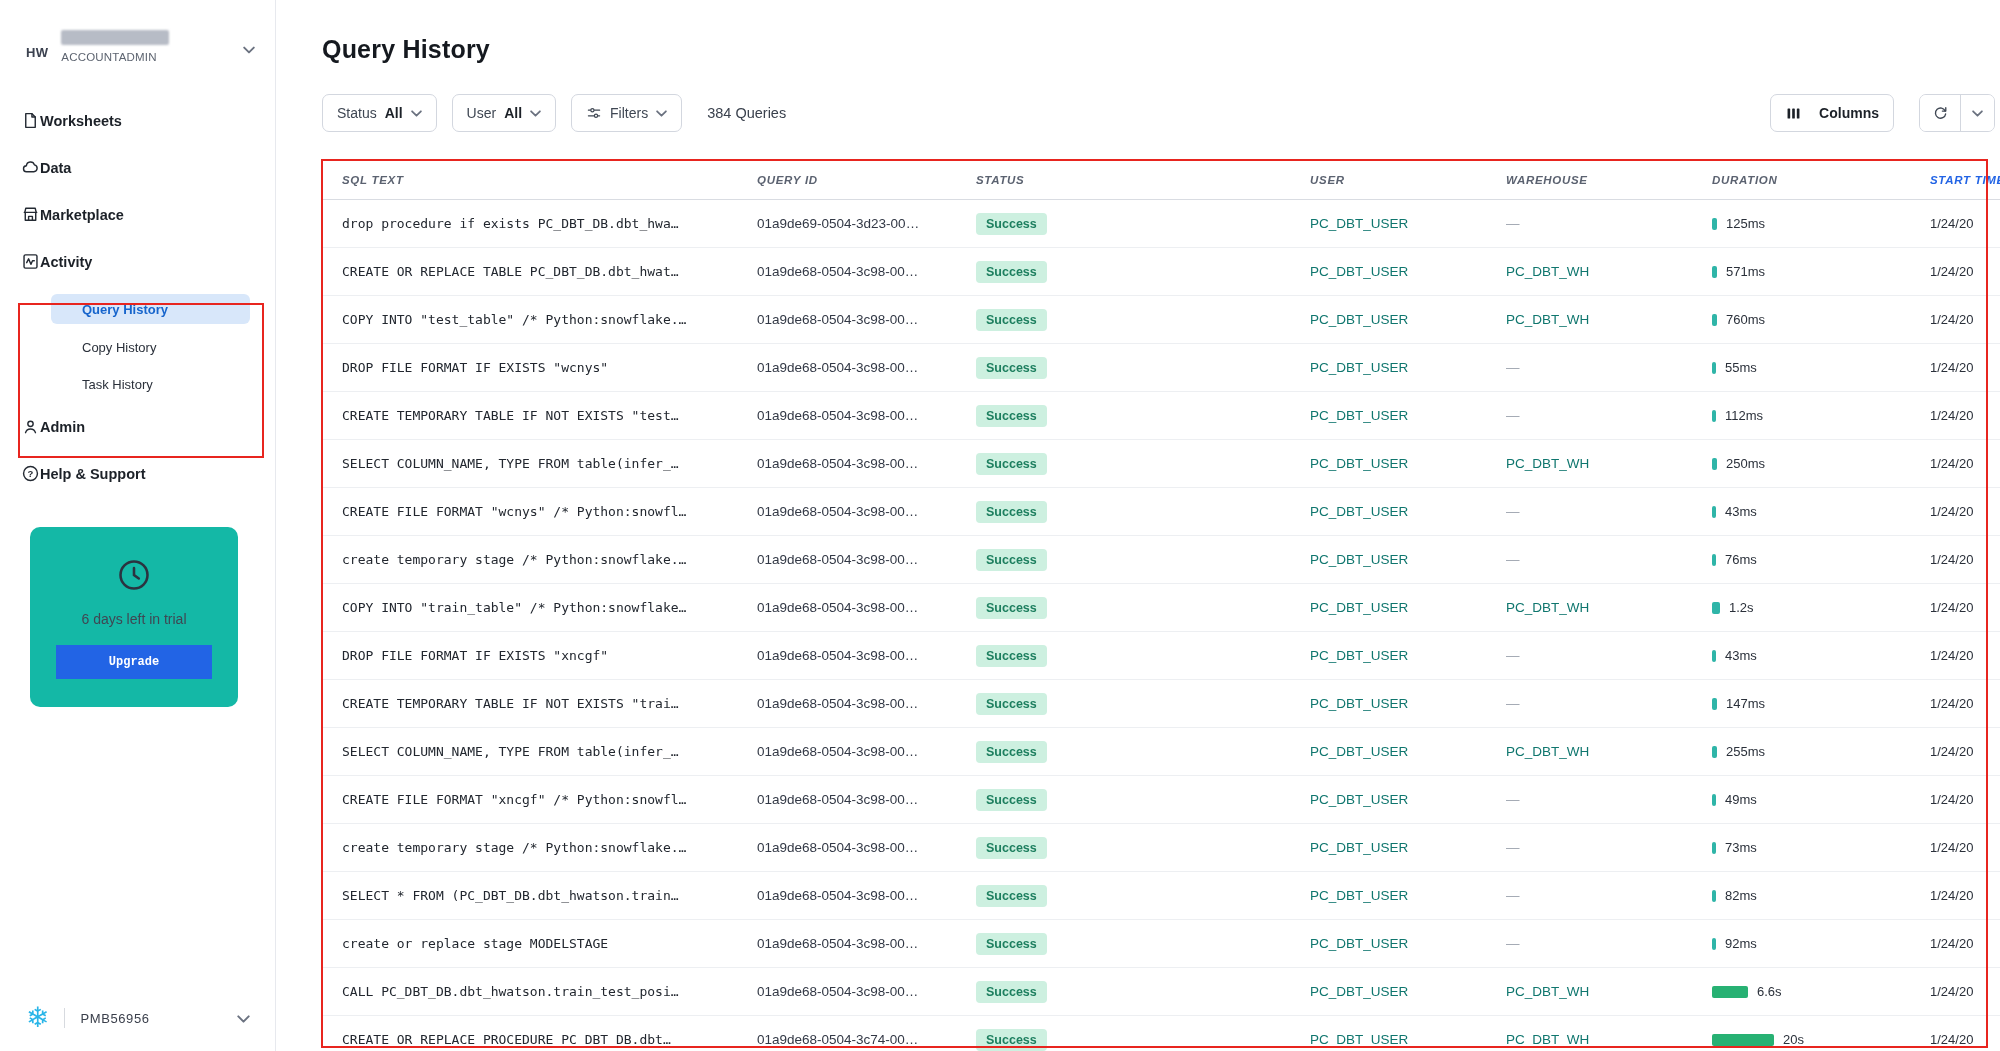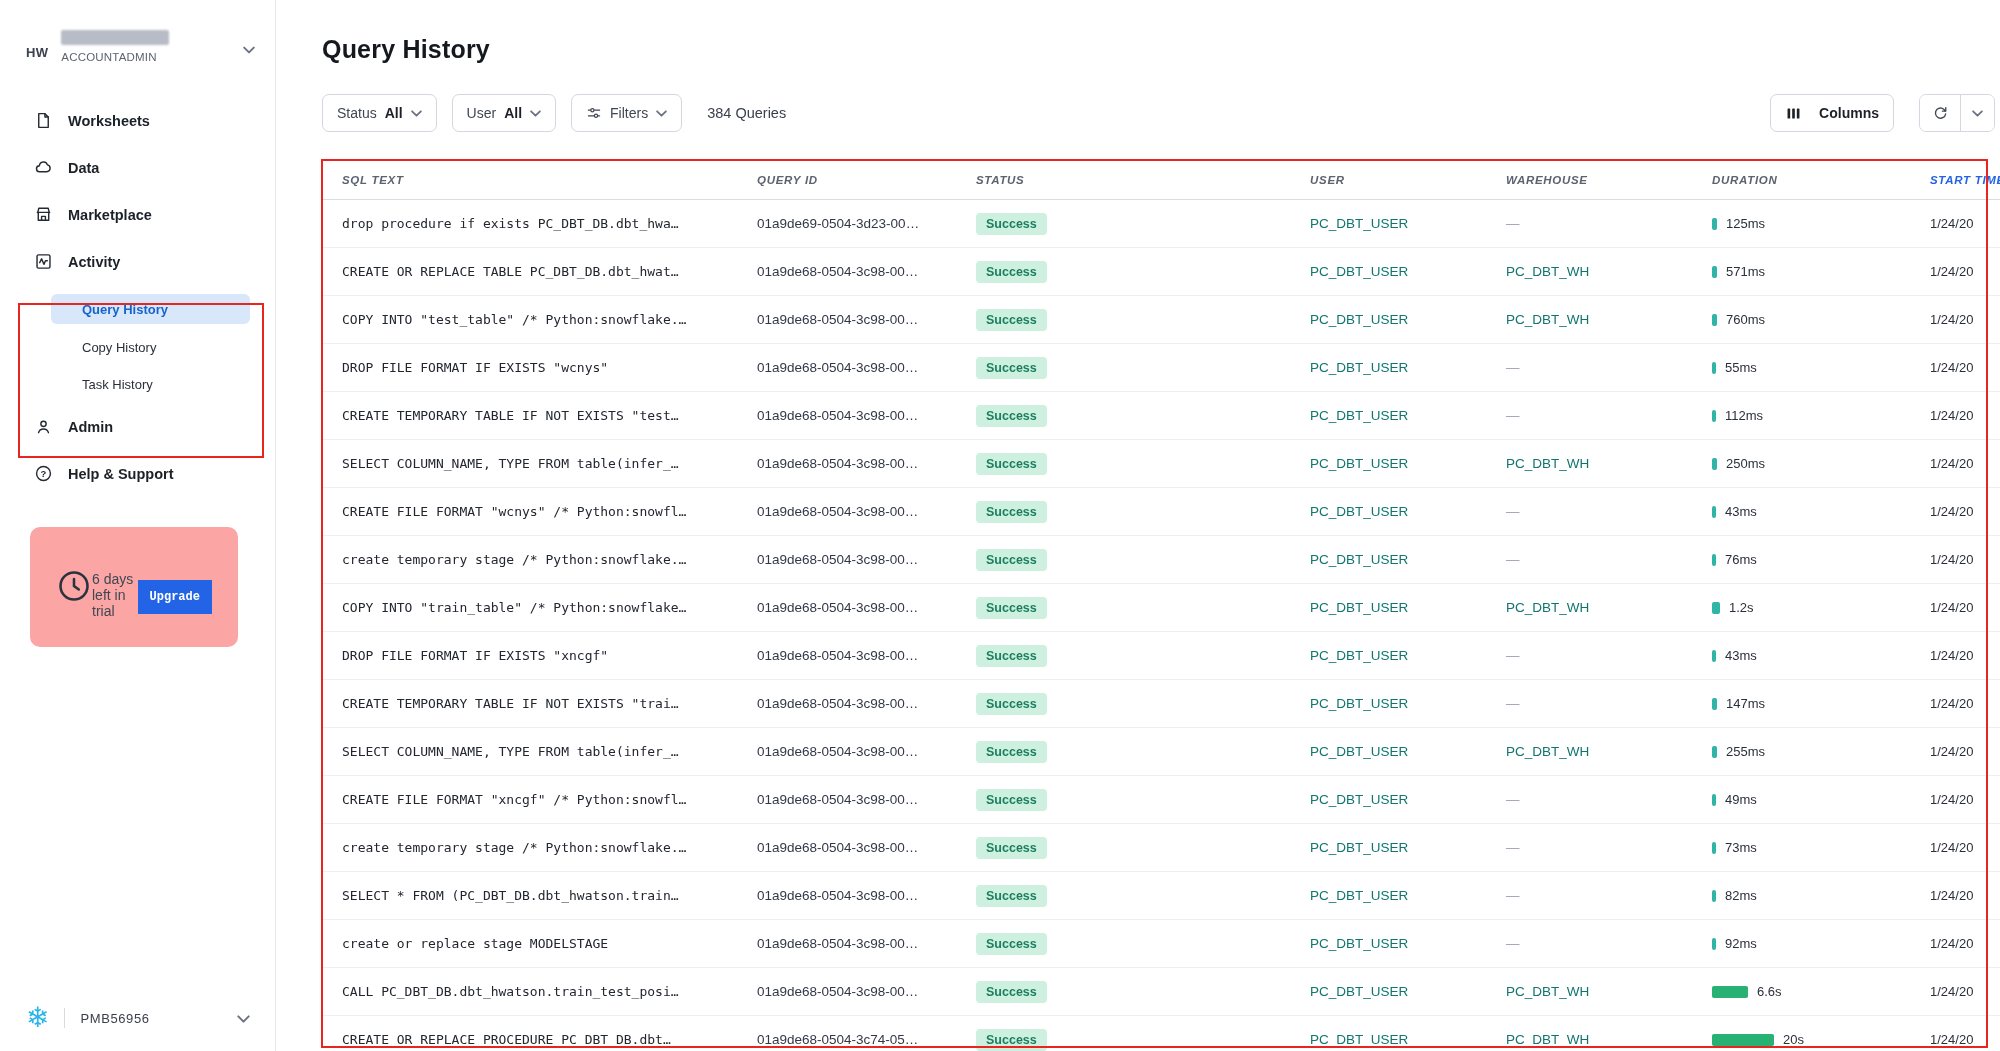--- a/index.html
+++ b/index.html
@@ -24,27 +24,27 @@
   
   .sidebar{position:absolute;left:0;top:0;width:276px;height:1051px;background:#fff;border-right:1px solid #e7e9ee;}
   .user-block{display:flex;align-items:flex-start;padding:30px 20px 0 26px;cursor:pointer;}
   .avatar{font-size:13px;font-weight:700;color:#3c4250;margin-top:15px;letter-spacing:.3px;}
   .org-wrap{margin-left:13px;flex:1;}
   .org-redacted{width:108px;height:15px;background:#b7bcc6;border-radius:2px;filter:blur(1.2px);}
   .org-role{margin-top:6px;font-size:11.5px;color:#5d6470;letter-spacing:.2px;}
   .user-chevron{margin-top:10px;color:#6b7280;}
 
   nav{margin-top:34px;}
-  .nav-item{height:47px;display:flex;align-items:center;padding-left:33px;gap:15px;font-size:14.5px;font-weight:600;color:#1c2128;cursor:pointer;}
+  .nav-item{height:47px;display:flex;align-items:center;padding-left:20px;font-size:14.5px;font-weight:600;color:#1c2128;cursor:pointer;}
   .nav-icon{width:20px;height:20px;display:flex;align-items:center;justify-content:center;color:#242a33;flex:0 0 auto;}
   .subnav{display:flex;flex-direction:column;}
   .sub-item{height:37px;display:flex;align-items:center;padding-left:82px;font-size:13px;font-weight:500;color:#2a303a;cursor:pointer;}
   .sub-item.selected{height:30px;margin:9px 25px 5px 51px;padding-left:31px;background:var(--selected-item-bg);color:var(--selected-item-text);border-radius:6px;font-weight:600;}
 
-  .trial-card{width:208px;margin:30px auto 0 30px;background:#fca5a5;border-radius:10px;padding:30px 26px 28px;display:flex;flex-direction:row;align-items:center;}
+  .trial-card{width:208px;margin:30px auto 0 30px;background:#14b8a6;border-radius:10px;padding:30px 26px 28px;display:flex;flex-direction:column;align-items:center;}
   .clock-wrap{color:#2b3340;}
   .trial-text{margin-top:14px;font-size:14px;color:#3f4753;}
   .upgrade-btn{margin-top:18px;width:156px;height:34px;background:var(--accent-blue);color:#fff;border:none;border-radius:0;font-size:12px;font-weight:600;font-family:Liberation Mono, monospace;cursor:pointer;}
 
   .account-row{position:absolute;bottom:13px;left:0;width:276px;height:40px;display:flex;align-items:center;padding:0 26px;}
   .snowflake-logo{font-size:28px;line-height:1;color:var(--snowflake-blue);}
   .account-divider{width:1px;height:20px;background:#d7dadf;margin:0 15px;}
   .account-id{font-size:13px;color:#3a3f4b;letter-spacing:.6px;}
   .account-chevron{margin-left:auto;color:#6b7280;cursor:pointer;}
 
@@ -532,21 +532,21 @@
     <div class="cell wh-cell">PC_DBT_WH</div>
     <div class="cell dur-cell">
       <span class="dbar" style="width: 36px; background: rgb(39, 177, 115);"></span>
       <span>6.6s</span>
     </div>
     <div class="cell started-cell">1/24/20</div>
   </div>
 
   <div class="trow">
     <div class="cell sql">CREATE OR REPLACE PROCEDURE PC_DBT_DB.dbt…</div>
-    <div class="cell qid">01a9de68-0504-3c74-05…</div>
+    <div class="cell qid">01a9de68-0504-3c74-00…</div>
     <div class="cell">
       <span class="badge">Success</span>
     </div>
     <div class="cell user-cell">PC_DBT_USER</div>
     <div class="cell wh-cell">PC_DBT_WH</div>
     <div class="cell dur-cell">
       <span class="dbar" style="width: 62px; background: rgb(39, 177, 115);"></span>
       <span>20s</span>
     </div>
     <div class="cell started-cell">1/24/20</div>

